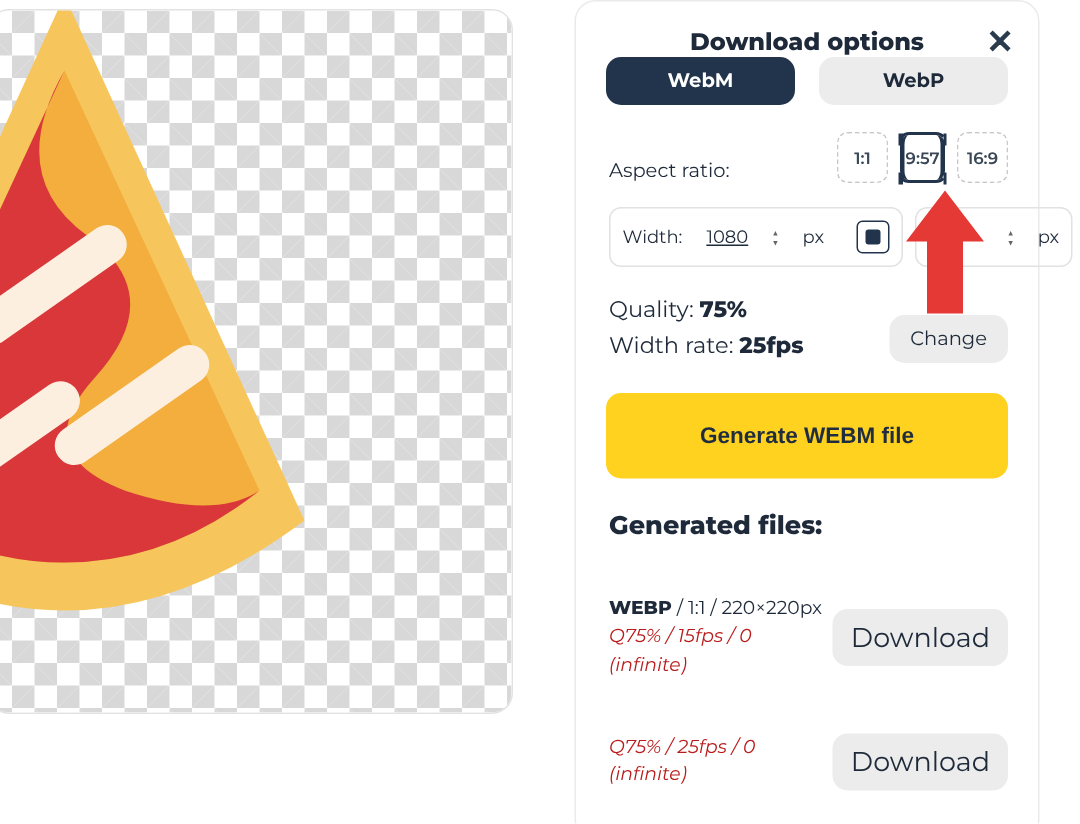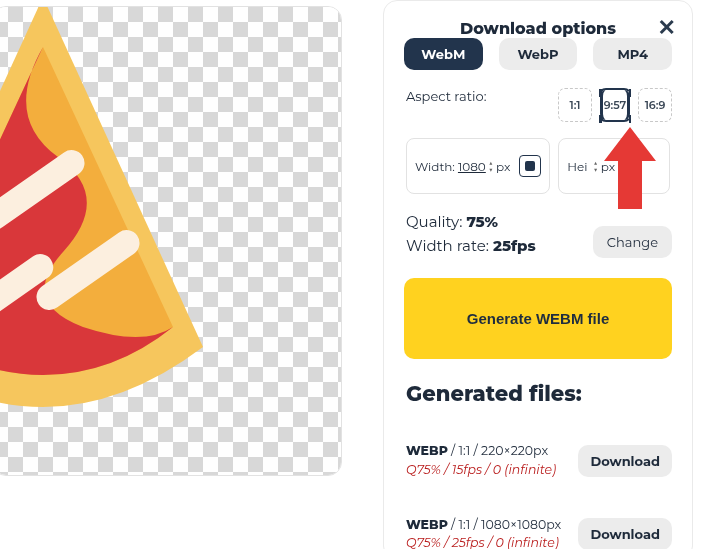--- a/index.html
+++ b/index.html
@@ -52,21 +52,21 @@
     cursor: pointer; line-height: 1;
   }
   .formats { display: flex; gap: 16px; margin-bottom: 18px; }
   .chip {
     flex: 1; text-align: center; padding: 8px 0;
     border-radius: 10px; background: #ececec; font-weight: 700;
     font-size: 13px; cursor: pointer;
   }
   .chip.active { background: #22344c; color: #fff; }
 
-  .row { display: flex; align-items: flex-start; margin-bottom: 16px; }
+  .row { display: flex; align-items: flex-end; margin-bottom: 16px; }
   .row-label { font-size: 13px; flex: 1; padding-left: 2px; }
   .ratio-group { display: flex; gap: 6px; }
   .ratio {
     width: 34px; height: 34px; border-radius: 7px;
     border: 1.5px dashed #c8c8c8;
     display: flex; align-items: center; justify-content: center;
     font-size: 11px; font-weight: 600; color: #3a4756;
     cursor: pointer; position: relative;
   }
   .ratio.sel {
@@ -79,54 +79,54 @@
   }
   .ratio.sel::before, .ratio.sel::after {
     content:''; position:absolute; width:2.5px; background:#22344c; height:8px;
   }
   .ratio.sel::before { left:-1px; top:-1px; box-shadow: 0 26px 0 #22344c; }
   .ratio.sel::after  { right:-1px; top:-1px; box-shadow: 0 26px 0 #22344c; }
 
   .dims { display: flex; gap: 8px; margin-bottom: 16px; padding: 0 2px; }
   .dimbox {
     flex:1; border:1px solid #e2e2e2; border-radius: 8px;
-    height: 56px; display: flex; align-items: center;
-    padding: 0 8px; font-size: 12px; gap:3px;
+    height: 40px; display: flex; align-items: center;
+    padding: 0 8px; font-size: 12px; gap:16px;
   }
   .dimbox .dv { font-weight:400;text-decoration:underline; }
   .spin { display:flex; flex-direction:column; font-size:7px; line-height:7px; color:#666; }
   .lockbox {
     width: 22px; height: 22px; border-radius:4px; border:1.5px solid #22344c;
     display:flex; align-items:center; justify-content:center;
     margin-left: 6px;
   }
   .locksq { width:10px; height:10px; background:#22344c; border-radius:2px; }
 
   .qf { font-size: 15px; line-height: 1.6; padding-left: 2px; }
   .qf b { font-weight: 800; }
   .change {
     float: right; margin-top: -32px;
     background:#ececec; border-radius:10px; padding:8px 14px;
     font-size:13px; font-weight:400; cursor:pointer;
   }
 
   .gen {
     margin-top: 20px; width:100%; background:#ffd21f;
-    border:none; border-radius:10px; padding:32px 0;
+    border:none; border-radius:10px; padding:20px 0;
     font-weight:800; font-size:15px; color:#1f2d3f; cursor:pointer;
   }
 
-  .gh { font-weight:800; font-size:21px; margin: 22px 0 4px 2px; }
+  .gh { font-weight:800; font-size:17px; margin: 22px 0 4px 2px; }
   .file { display:flex; align-items:center; margin-bottom:14px; padding-left:2px;margin-top:36px; }
   .fmeta { flex:1; font-size:12.5px; line-height:1.5; }
   .fmeta .ftop b { font-weight:800; }
   .fmeta .fbot { font-style: italic; color:#b91c1c; }
   .dl {
     background:#ececec; border-radius:10px; padding:8px 12px;
-    font-size:13px; font-weight:700; cursor:pointer;
+    font-size:18px; font-weight:400; cursor:pointer;
   }
 
   .arrow {
     position:absolute; width:60px; height:90px; pointer-events:none;
     z-index: 50;
   }
 </style>
 </head>
 <body>
 
@@ -144,21 +144,20 @@
   </div>
 </div>
 
 <div class="panel">
   <div class="close">✕</div>
   <div class="panel-title">Download options</div>
 
   <div class="formats">
     <div class="chip active">WebM</div>
     <div class="chip">WebP</div>
-    <div class="chip">MP4</div>
   </div>
 
   <div class="row">
     <div class="row-label">Aspect ratio:</div>
     <div class="ratio-group">
       <div class="ratio">1:1</div>
       <div class="ratio sel">9:57</div>
       <div class="ratio">16:9</div>
     </div>
   </div>
@@ -198,23 +197,20 @@
       <div class="ftop">
         <b>WEBP</b> / <span>1:1</span> / <span>220×220px</span>
       </div>
       <div class="fbot">Q75% / 15fps / 0 (infinite)</div>
     </div>
     <div class="dl">Download</div>
   </div>
 
   <div class="file">
     <div class="fmeta">
-      <div class="ftop">
-        <b>WEBP</b> / <span>1:1</span> / <span>1080×1080px</span>
-      </div>
       <div class="fbot">Q75% / 25fps / 0 (infinite)</div>
     </div>
     <div class="dl">Download</div>
   </div>
 
   <svg class="arrow" style="left:216px; top:122px;" viewBox="0 0 60 90">
     <path d="M30 4 L56 38 L42 38 L42 86 L18 86 L18 38 L4 38 Z" fill="#e53935"></path>
   </svg>
 </div>
 

